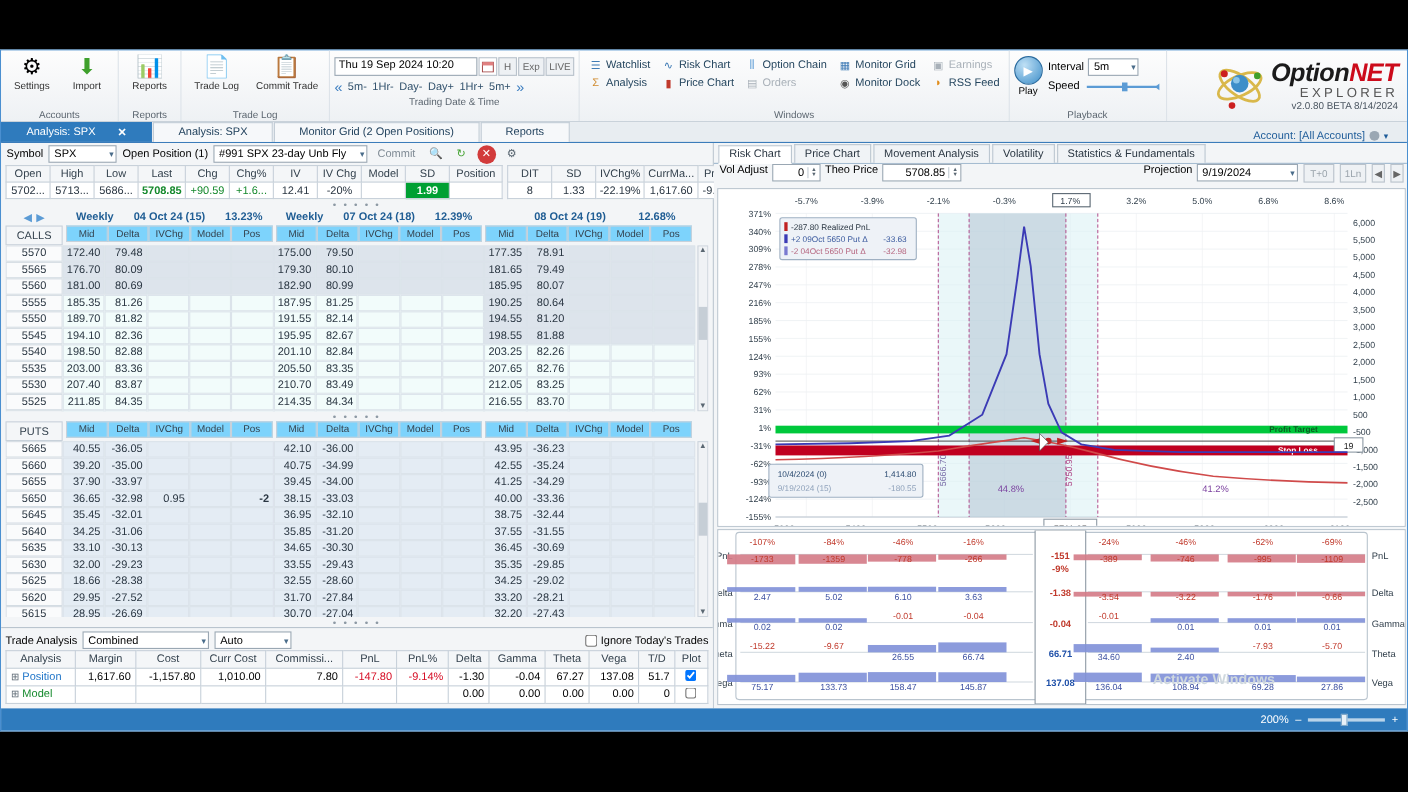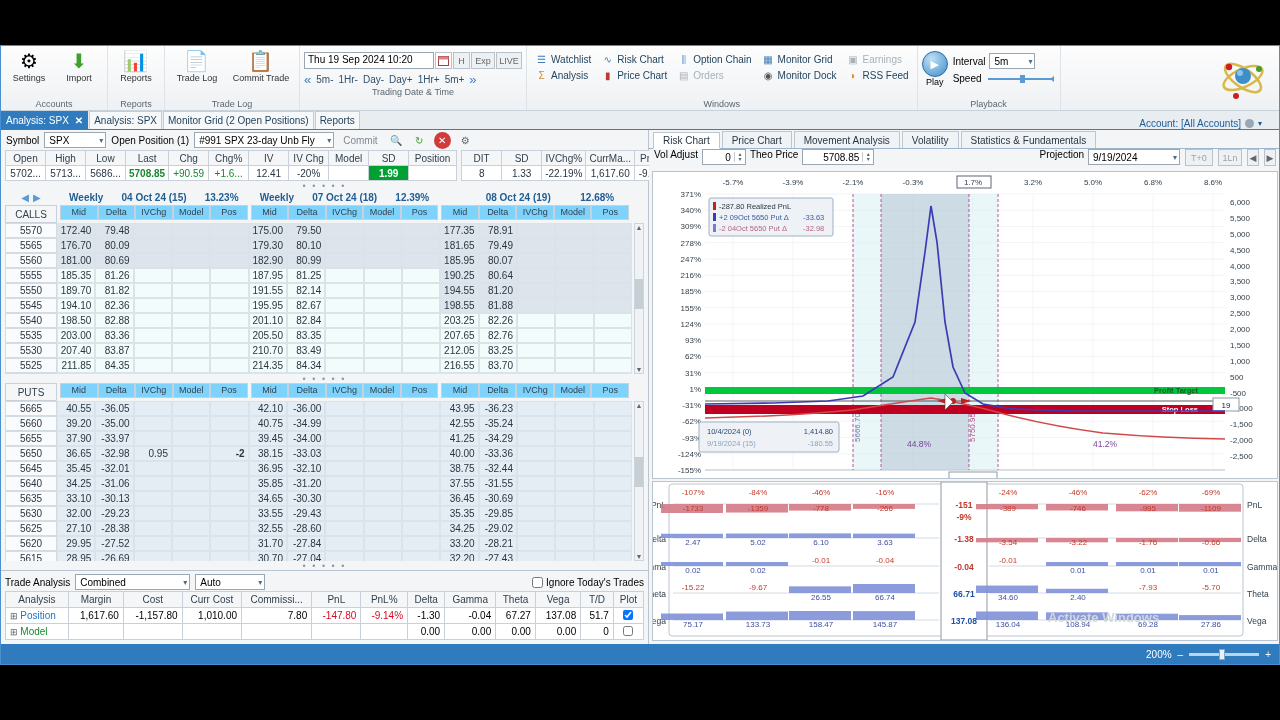--- a/index.html
+++ b/index.html
@@ -43,21 +43,21 @@
   .play-circle { width: 26px; height: 26px; border-radius: 50%; background: radial-gradient(circle at 35% 30%, #bfe0f5, #3d8ec9); border: 1px solid #2a6b9e; display: flex; align-items: center; justify-content: center; color: #fff; font-size: 11px; }
   .brand { margin-left: auto; display: flex; align-items: center; padding-right: 8px; }
   .brand-txt { text-align: right; line-height: 1; }
   .b1 { font-size: 23px; font-weight: bold; font-style: italic; color: #1b1b1b; letter-spacing: -0.5px; }
   .b1 .net { color: #cc0b1b; }
   .b2 { font-size: 12px; color: #555; letter-spacing: 3px; }
   .b3 { font-size: 9px; color: #4a5560; margin-top: 2px; }
   .atom { width: 48px; height: 48px; position: relative; margin-right: 4px; }
   
   .tabbar { height: 19px; background: #e8edf1; display: flex; align-items: flex-end; border-bottom: 1px solid #3b7cba; position: relative; }
-  .tab { height: 18px; padding: 0 4px; display: flex; align-items: center; gap: 6px; font-size: 10px; background: #f6f8fa; border: 1px solid #c3cdd6; border-bottom: none; margin-right: 1px; color: #23435e; }
+  .tab { height: 18px; padding: 0 22px; display: flex; align-items: center; gap: 20px; font-size: 10px; background: #f6f8fa; border: 1px solid #c3cdd6; border-bottom: none; margin-right: 1px; color: #23435e; }
   .tab.active { background: #2f7bbd; color: #fff; border-color: #2f7bbd; }
   .tab .x { font-size: 10px; font-weight: bold; }
   .acct { margin-left: auto; display: flex; align-items: center; gap: 4px; font-size: 10px; color: #1e5c99; padding-right: 17px; }
   .dot { width: 9px; height: 9px; border-radius: 50%; background: #9aa7b3; }
   
   .split { flex: 1; display: flex; overflow: hidden; }
   .left { width: 648px; display: flex; flex-direction: column; background: #f3f5f7; border-right: 1px solid #b9c4ce; }
   .right { flex: 1; display: flex; flex-direction: column; background: #f3f5f7; }
   
   .symrow { height: 20px; display: flex; align-items: center; gap: 5px; padding: 0 5px; font-size: 10px; }
@@ -274,20 +274,25 @@
     <div class="brand">
       <svg class="atom" viewBox="0 0 48 48">
         <ellipse cx="24" cy="24" rx="21" ry="9" fill="none" stroke="#d9b84a" stroke-width="2.5" transform="rotate(-25 24 24)"></ellipse>
         <ellipse cx="24" cy="24" rx="21" ry="9" fill="none" stroke="#d9b84a" stroke-width="2.5" transform="rotate(35 24 24)"></ellipse>
         <circle cx="24" cy="22" r="8" fill="#3d8ec9"></circle>
         <circle cx="21" cy="19" r="3" fill="#9fd3f0" opacity="0.8"></circle>
         <circle cx="10" cy="13" r="3.2" fill="#cc2020"></circle>
         <circle cx="40" cy="15" r="3" fill="#3fa02c"></circle>
         <circle cx="17" cy="42" r="3" fill="#cc2020"></circle>
       </svg>
+      <div class="brand-txt">
+        <div class="b1"><span>Option</span><span class="net">NET</span></div>
+        <div class="b2">EXPLORER</div>
+        <div class="b3">v2.0.80 BETA 8/14/2024</div>
+      </div>
     </div>
   </div>
 
   <div class="tabbar">
     <div class="tab active">
       <span>Analysis: SPX</span>
         <span class="x">✕</span>
     </div>
     <div class="tab">
         <span>Analysis: SPX</span>
@@ -949,21 +954,21 @@
                   <div class="phl">-29.85</div>
                   <div class="phl"></div>
                   <div class="phl"></div>
                   <div class="phl"></div>
                 </div>
                 <div style="width: 12px;"></div>
               </div>
               <div class="drow">
                 <div class="strike">5625</div>
                 <div class="blkrow">
-                  <div class="phl">27.10</div>
+                  <div class="phl">18.66</div>
                   <div class="phl">-28.38</div>
                   <div class="phl"></div>
                   <div class="phl"></div>
                   <div class="phl"></div>
                 </div>
                 <div class="blkrow">
                   <div class="phl">32.55</div>
                   <div class="phl">-28.60</div>
                   <div class="phl"></div>
                   <div class="phl"></div>

